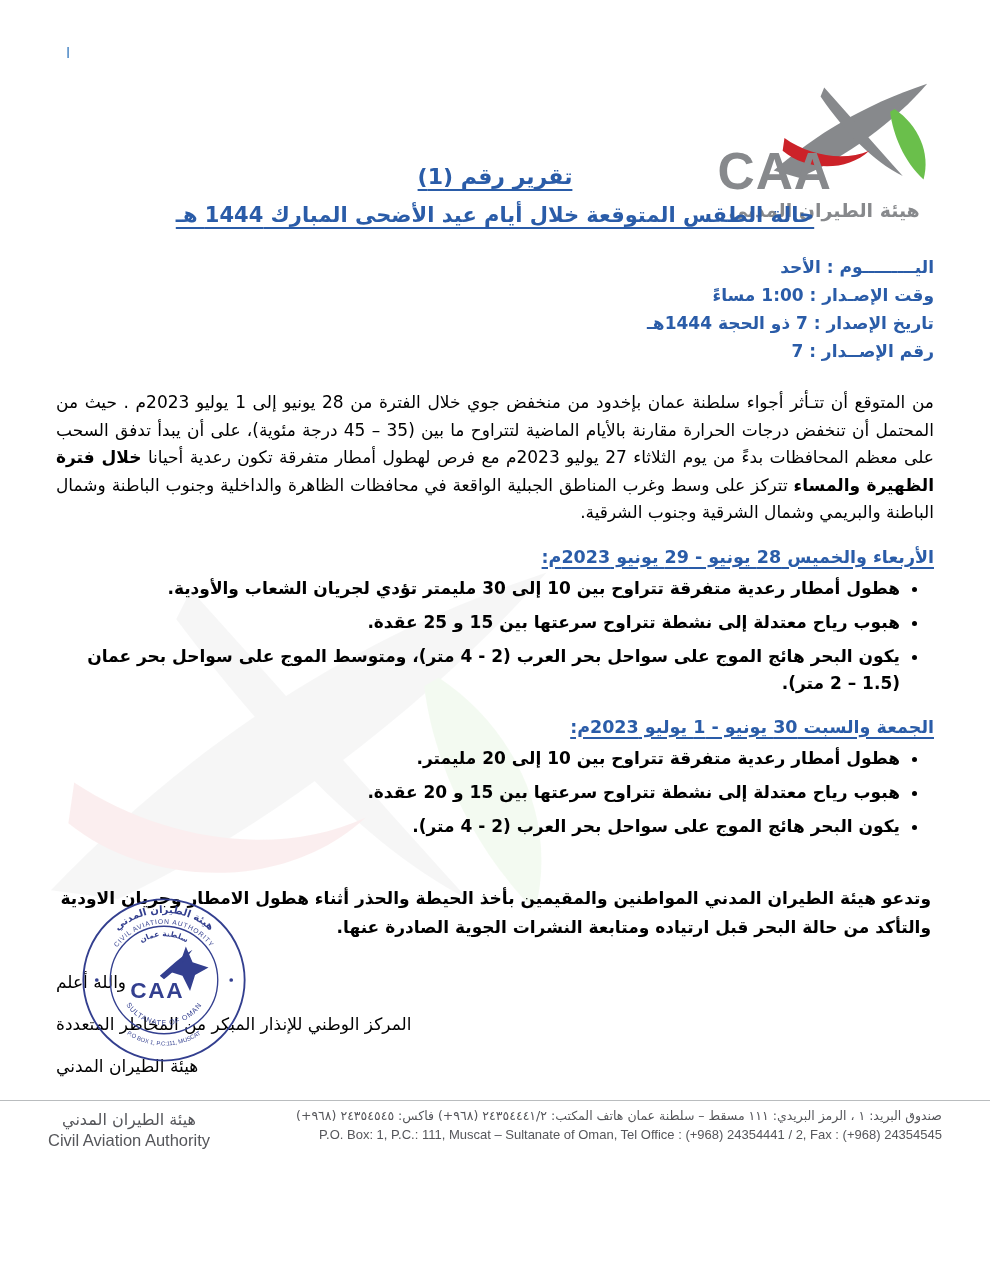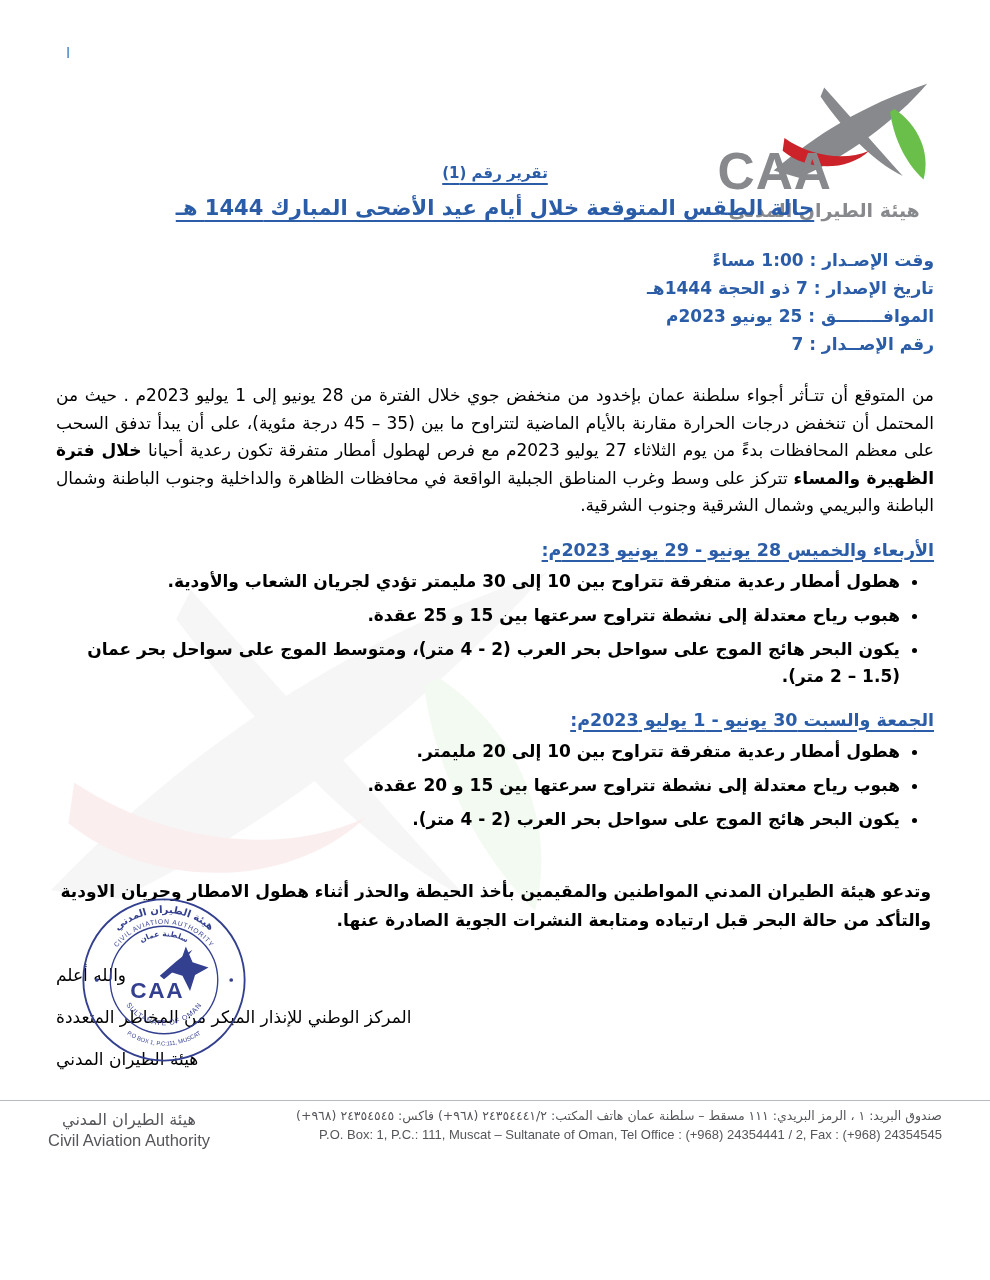--- a/index.html
+++ b/index.html
@@ -12,21 +12,21 @@
 
   
   .logo{position:absolute;top:82px;right:55px;width:218px;height:140px;direction:ltr;}
   .logo svg{display:block;}
 
   
   .watermark{position:absolute;top:555px;left:-130px;width:700px;height:452px;opacity:0.07;pointer-events:none;}
 
   .content{position:relative;padding:0 56px;z-index:2;}
 
-  .title1{margin:0;padding-top:164px;text-align:center;color:#2a5ca8;font-size:15px;font-weight:bold;}
+  .title1{margin:0;padding-top:164px;text-align:center;color:#2a5ca8;font-size:22px;font-weight:bold;}
   .title2{margin:14px 0 0;text-align:center;color:#2a5ca8;font-size:21px;font-weight:bold;}
   .u{ text-decoration:underline;text-decoration-thickness:2px;text-underline-offset:5px;}
 
   .meta{margin-top:26px;text-align:right;color:#2a5ca8;font-weight:bold;font-size:17px;line-height:28px;}
   .meta div{white-space:nowrap;}
 
   .body-par{margin:24px 0 0;font-size:17px;line-height:27.5px;text-align:justify;}
   .body-par b{font-weight:bold;}
 
   .section{margin-top:20px;}
@@ -77,23 +77,23 @@
       <text x="118" y="149" font-size="21" font-weight="bold" fill="#87898c" text-anchor="middle" font-family="DejaVu Sans, sans-serif">هيئة الطيران المدني</text>
     </svg>
   </div>
 
   <div class="content">
 
     <h1 class="title1"><span class="u">تقرير رقم (1)</span></h1>
     <h2 class="title2"><span class="u">حالة الطقس المتوقعة خلال أيام عيد الأضحى المبارك 1444 هـ</span></h2>
 
     <div class="meta">
+      <div>اليـــــــــوم : الأحد</div>
       <div>وقت الإصـدار : 1:00 مساءً</div>
       <div>تاريخ الإصدار : 7 ذو الحجة 1444هـ</div>
-      <div>الموافــــــــق : 25 يونيو 2023م</div>
       <div>رقم الإصــدار : 7</div>
     </div>
 
     <p class="body-par"><span>من المتوقع أن تتـأثر أجواء سلطنة عمان بإخدود من منخفض جوي خلال الفترة من 28 يونيو إلى 1 يوليو 2023م . حيث من المحتمل أن تنخفض درجات الحرارة مقارنة بالأيام الماضية لتتراوح ما بين (35 – 45 درجة مئوية)، على أن يبدأ تدفق السحب على معظم المحافظات بدءً من يوم الثلاثاء 27 يوليو 2023م مع فرص لهطول أمطار متفرقة تكون رعدية أحيانا </span><b>خلال فترة الظهيرة والمساء</b><span> تتركز على وسط وغرب المناطق الجبلية الواقعة في محافظات الظاهرة والداخلية وجنوب الباطنة وشمال الباطنة والبريمي وشمال الشرقية وجنوب الشرقية.</span></p>
 
     <div class="section">
       <div class="section-heading">الأربعاء والخميس 28 يونيو - 29 يونيو 2023م:</div>
       <ul class="forecast">
         <li>هطول أمطار رعدية متفرقة تتراوح بين 10 إلى 30 مليمتر تؤدي لجريان الشعاب والأودية.</li>
         <li>هبوب رياح معتدلة إلى نشطة تتراوح سرعتها بين 15 و 25 عقدة.</li>

